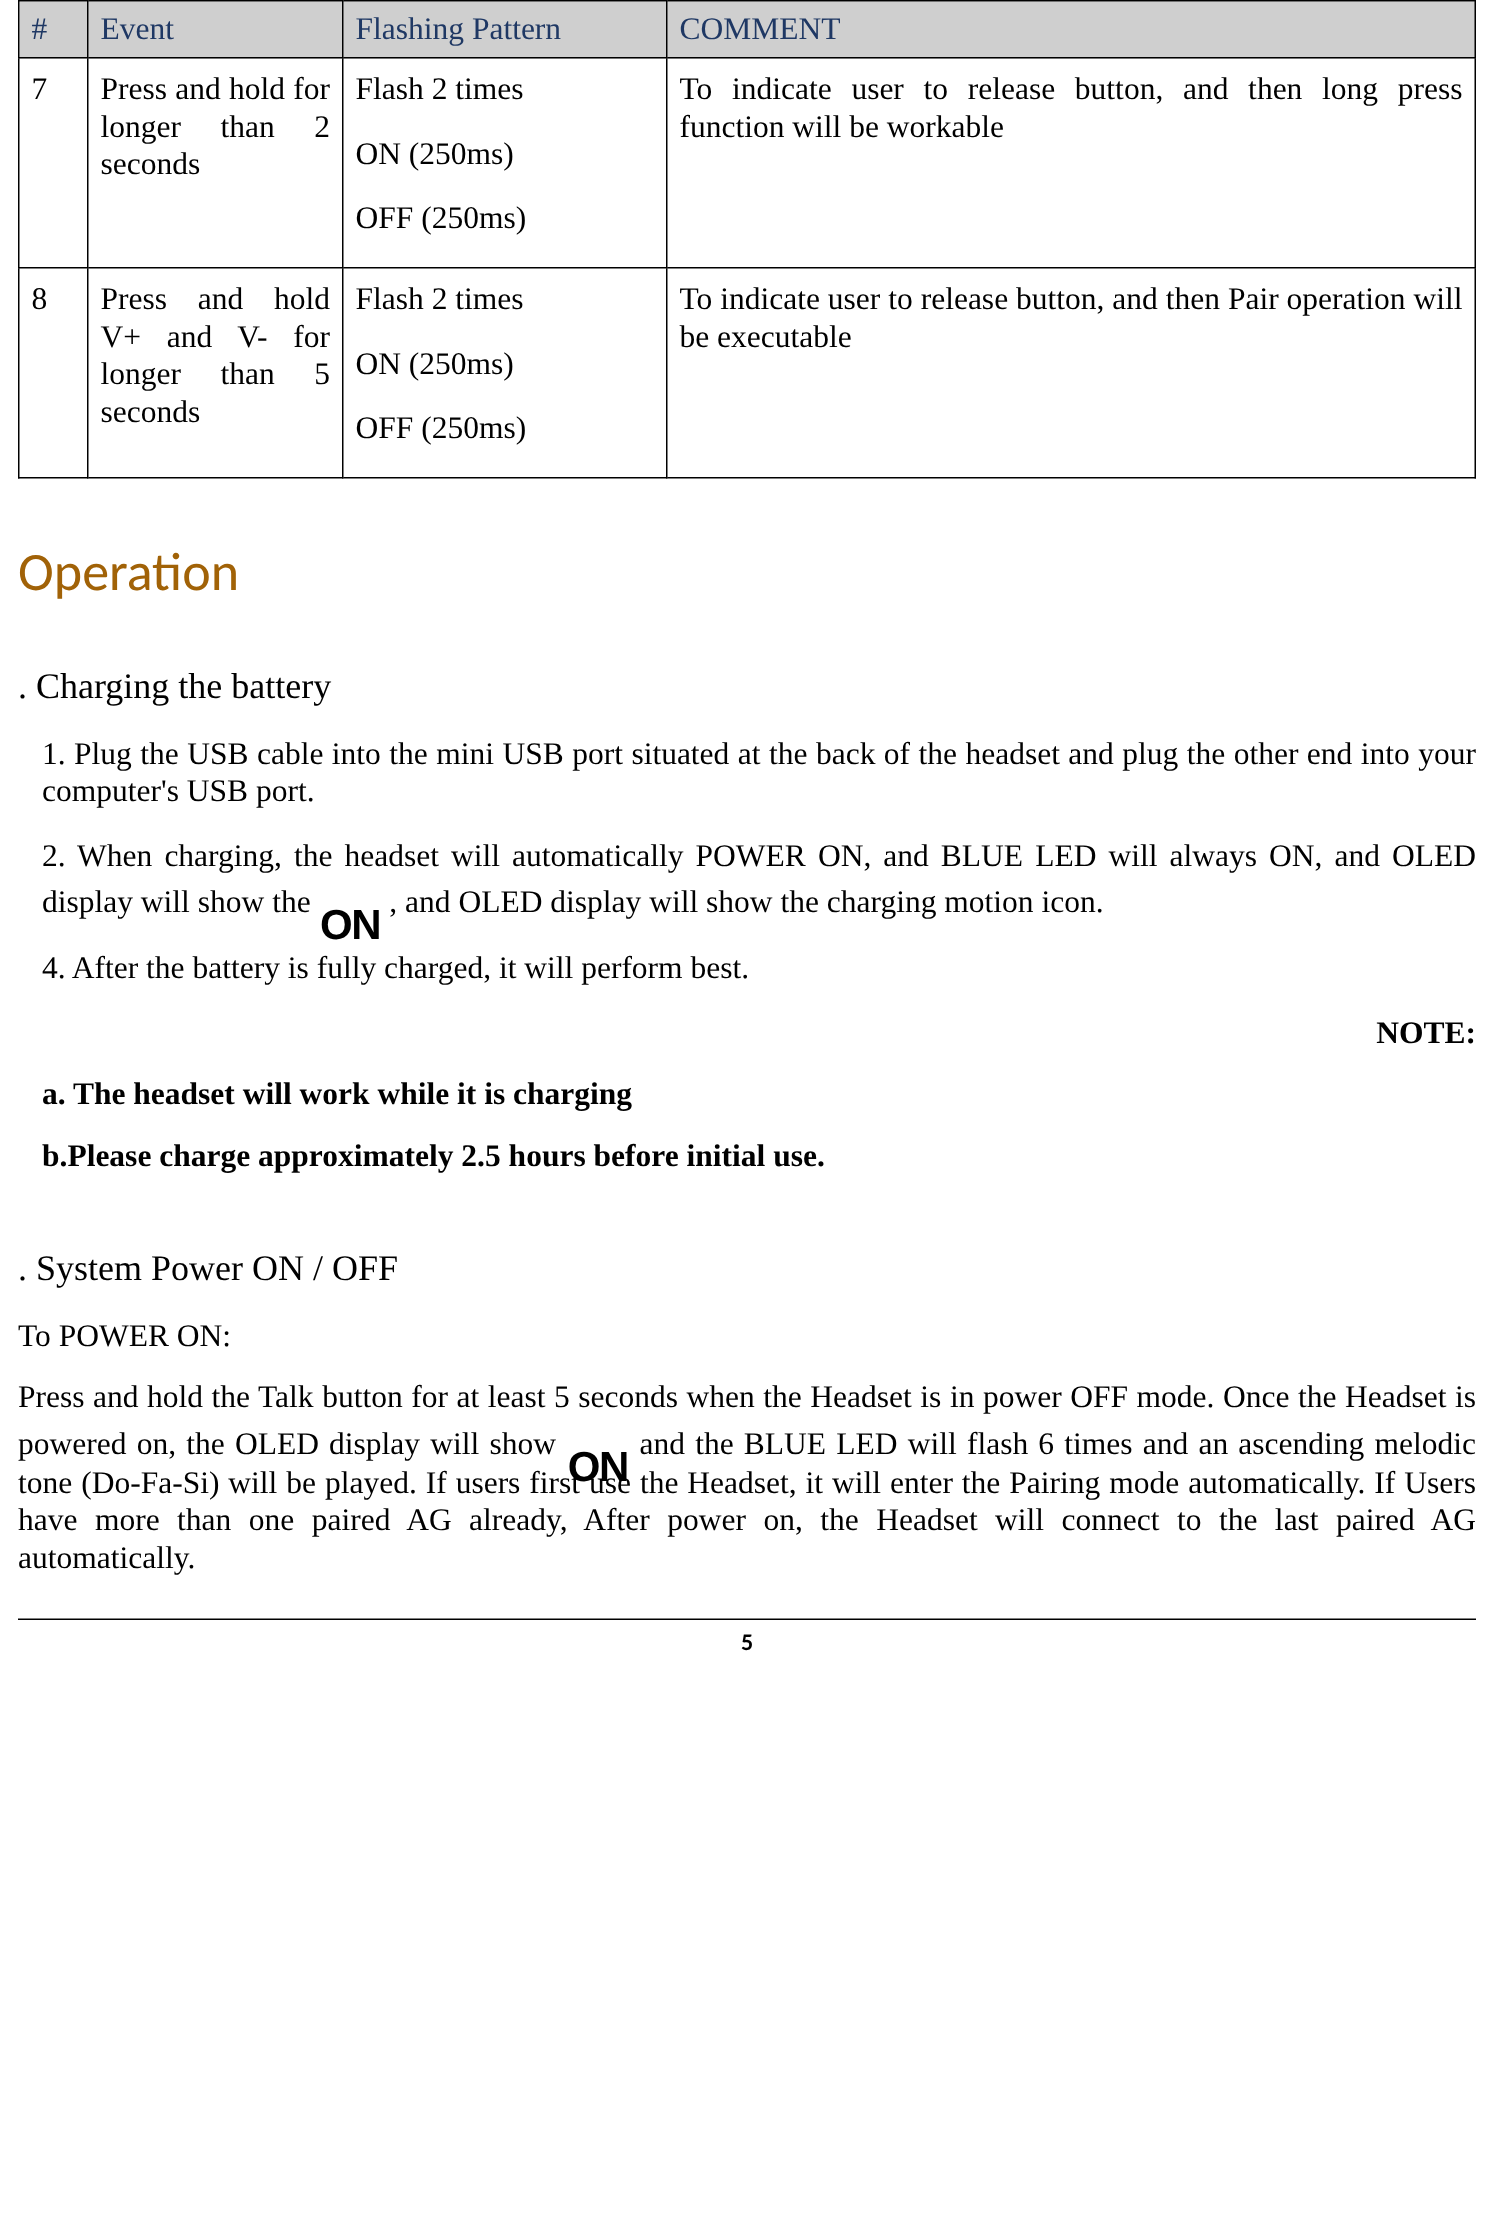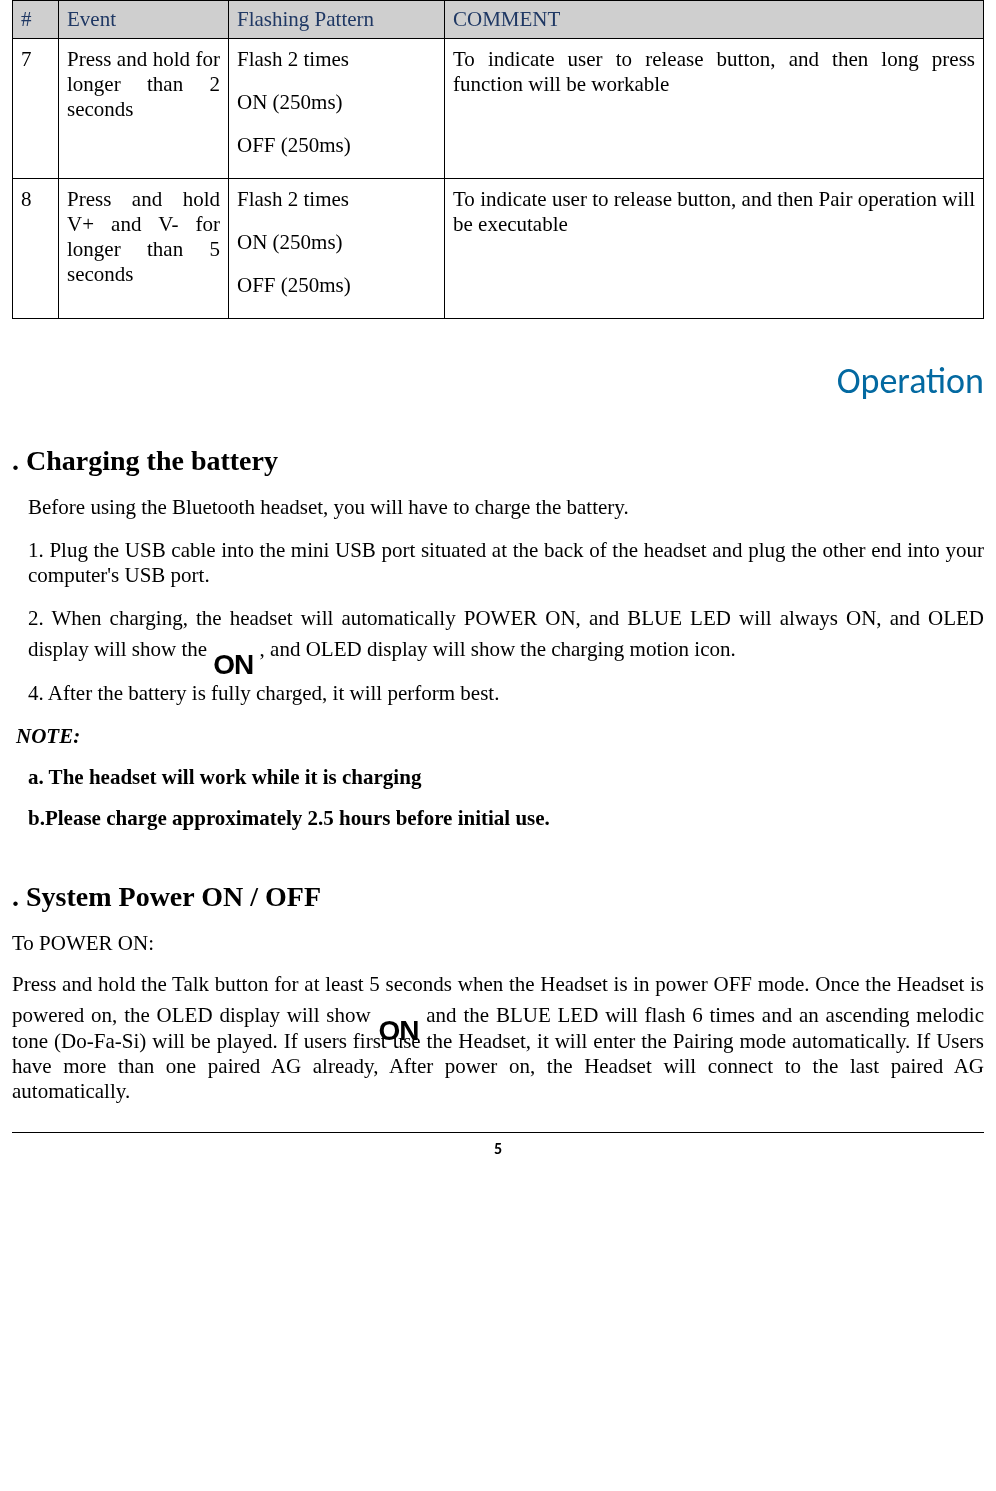--- a/index.html
+++ b/index.html
@@ -31,36 +31,35 @@
   }
   .col-num { width: 46px; }
   .col-event { width: 170px; text-align: justify; margin-left: 48px; }
   .col-pattern { width: 216px; }
   .col-comment { text-align: justify; }
   .pattern p { margin-bottom: 18px; }
   .pattern p:last-child { margin-bottom: 6px; }
   h1.section {
     font-family: Calibri, Arial, sans-serif;
     font-size: 36px;
-    color: #0369a1;
+    color: #a16207;
     font-weight: normal;
     margin: 36px 0 42px 0;
-    text-align: right;
   }
   h2.sub {
-    font-size: 28px;
-    font-weight: bold;
+    font-size: 24px;
+    font-weight: normal;
     margin-bottom: 18px;
   }
   .body-block { padding-left: 16px; }
   .body-block p { margin-bottom: 18px; text-align: justify; }
   .note-label {
-    font-style: italic;
     font-weight: bold;
     margin: 0 0 16px 4px;
+    text-align: right;
   }
   .note-item {
     font-weight: bold;
     margin-left: 16px;
     margin-bottom: 16px;
   }
   .on-icon {
     display: inline-block;
     font-family: Arial, sans-serif;
     font-weight: 900;
@@ -122,21 +121,20 @@
       </td>
       <td class="col-comment">To indicate user to release button, and then Pair operation will be executable</td>
     </tr>
   </tbody>
 </table>
 
 <h1 class="section">Operation</h1>
 
 <h2 class="sub">. Charging the battery</h2>
 <div class="body-block">
-  <p>Before using the Bluetooth headset, you will have to charge the battery.</p>
   <p>1. Plug the USB cable into the mini USB port situated at the back of the headset and plug the other end into your computer's USB port.</p>
   <p>
     <span>2. When charging, the headset will automatically POWER ON, and BLUE LED will always ON, and OLED display will show the </span>
     <span class="on-icon">ON</span>
     <span>, and OLED display will show the charging motion icon.</span>
   </p>
   <p>4. After the battery is fully charged, it will perform best.</p>
 </div>
 <p class="note-label">NOTE:</p>
 <p class="note-item">a. The headset will work while it is charging</p>

